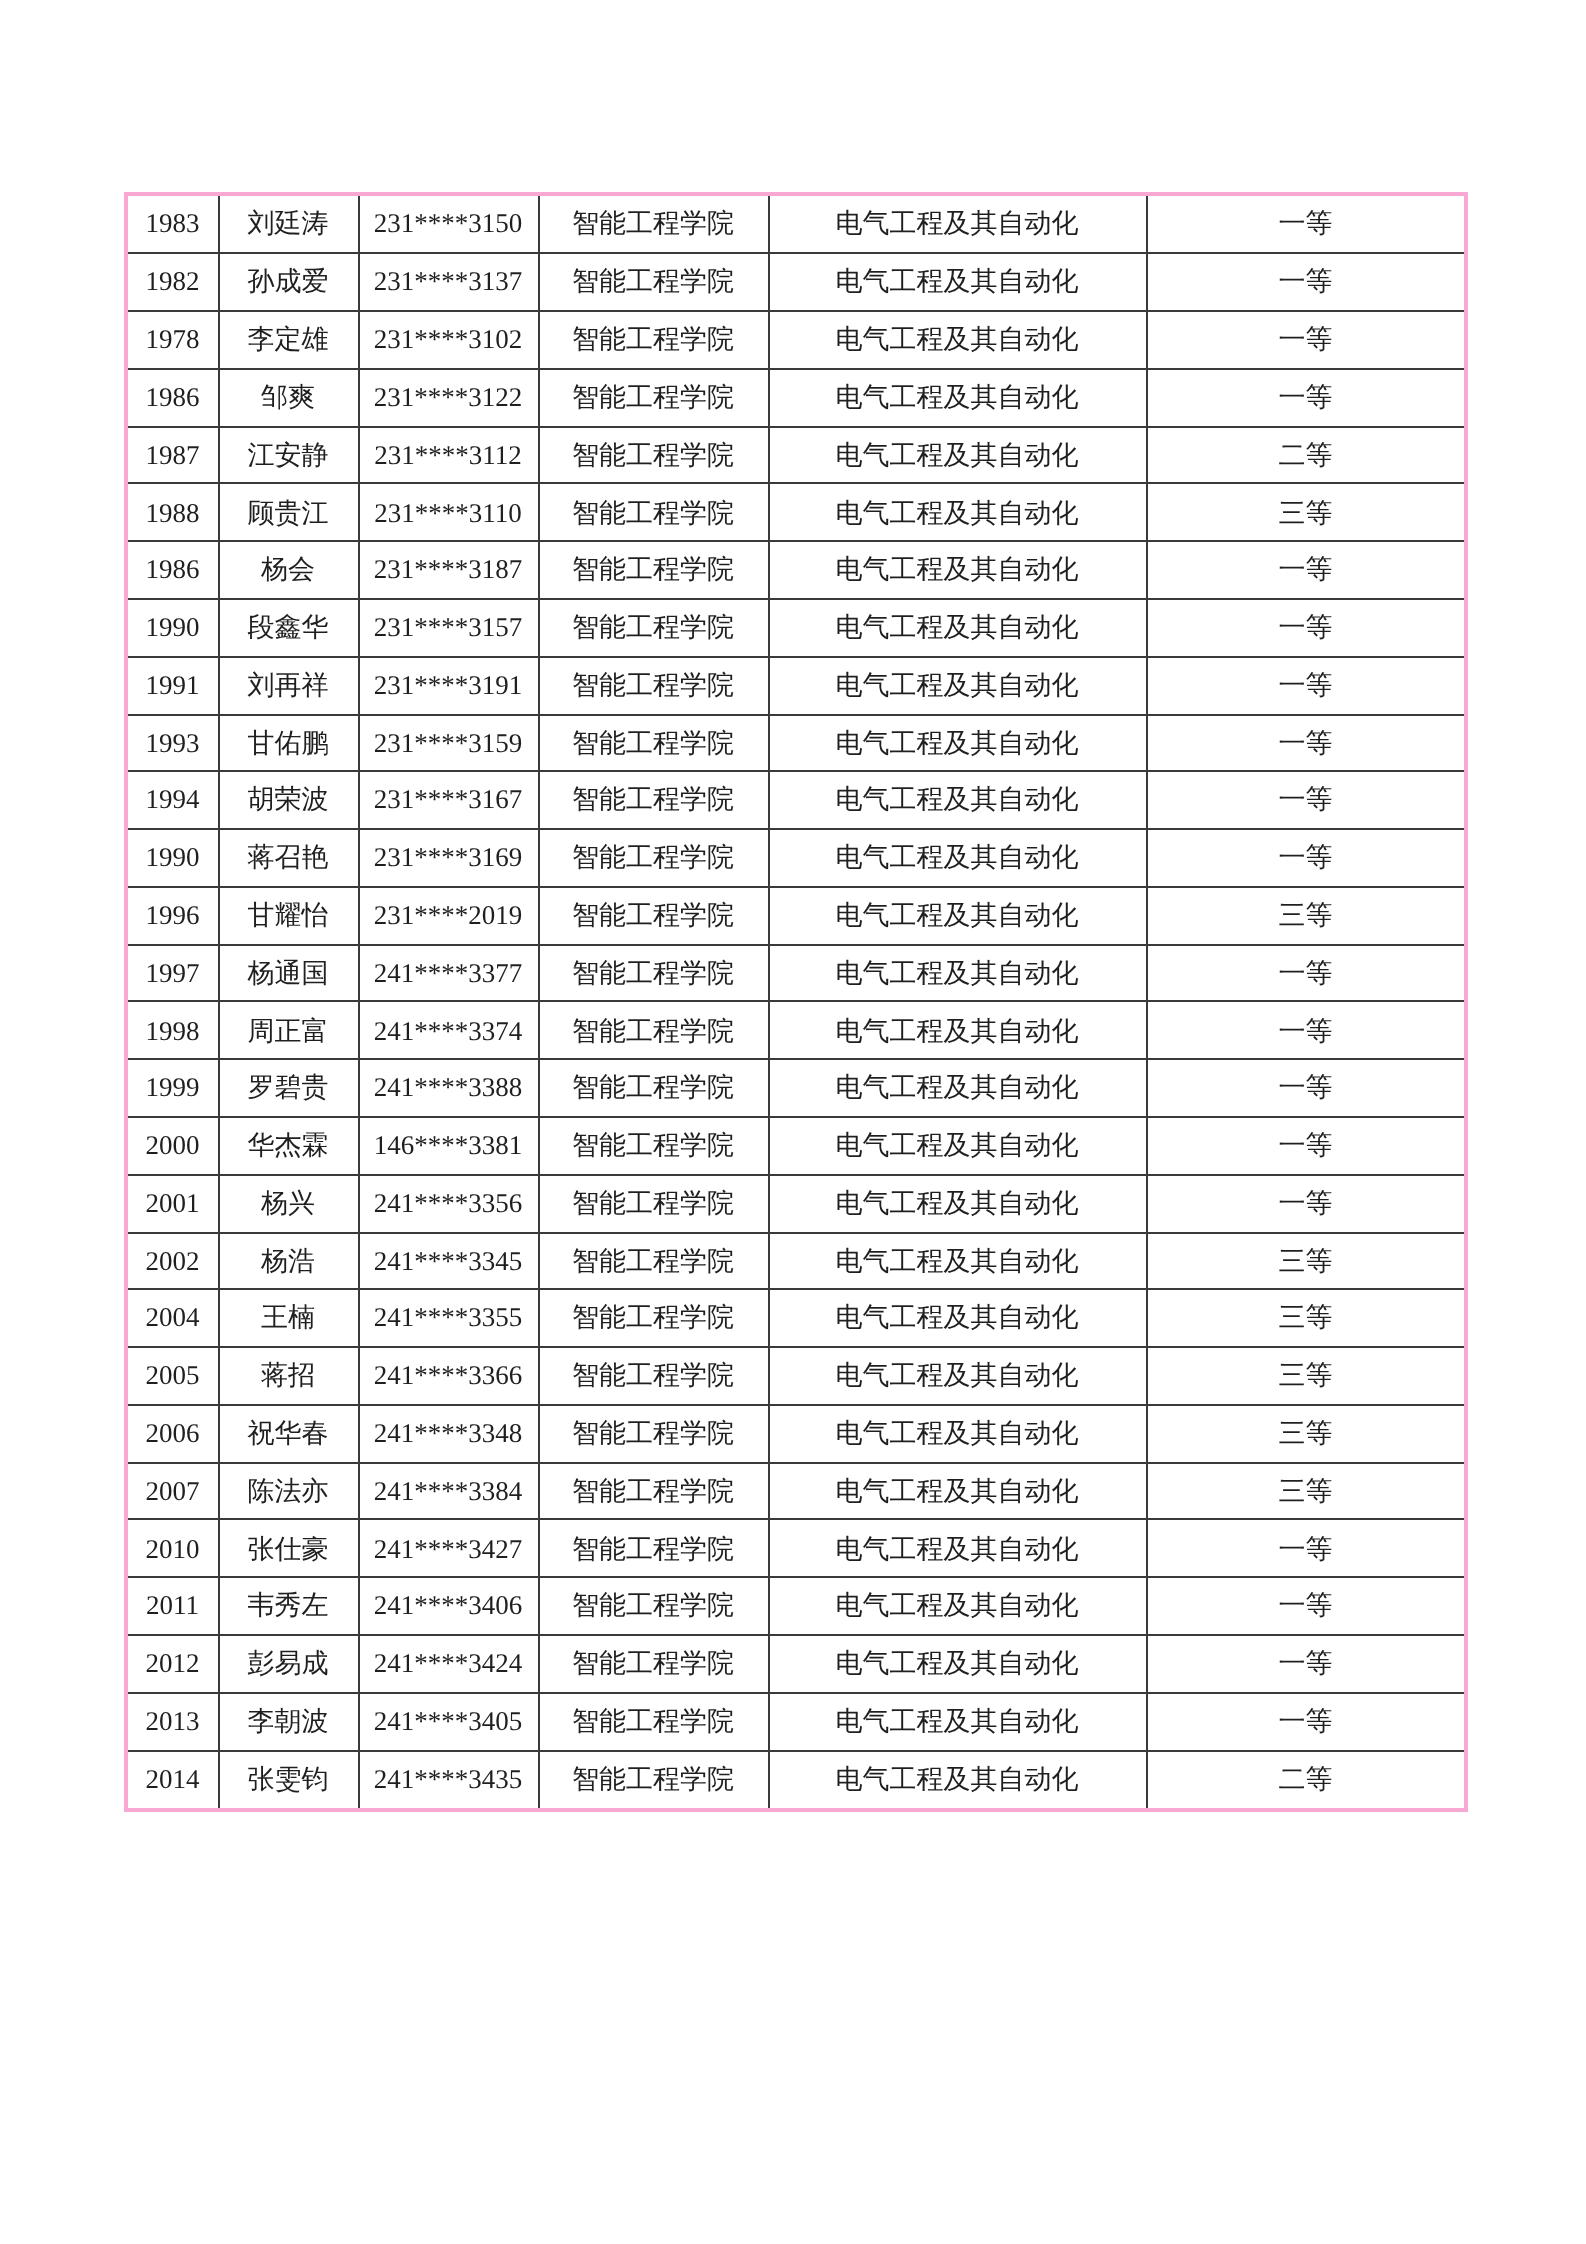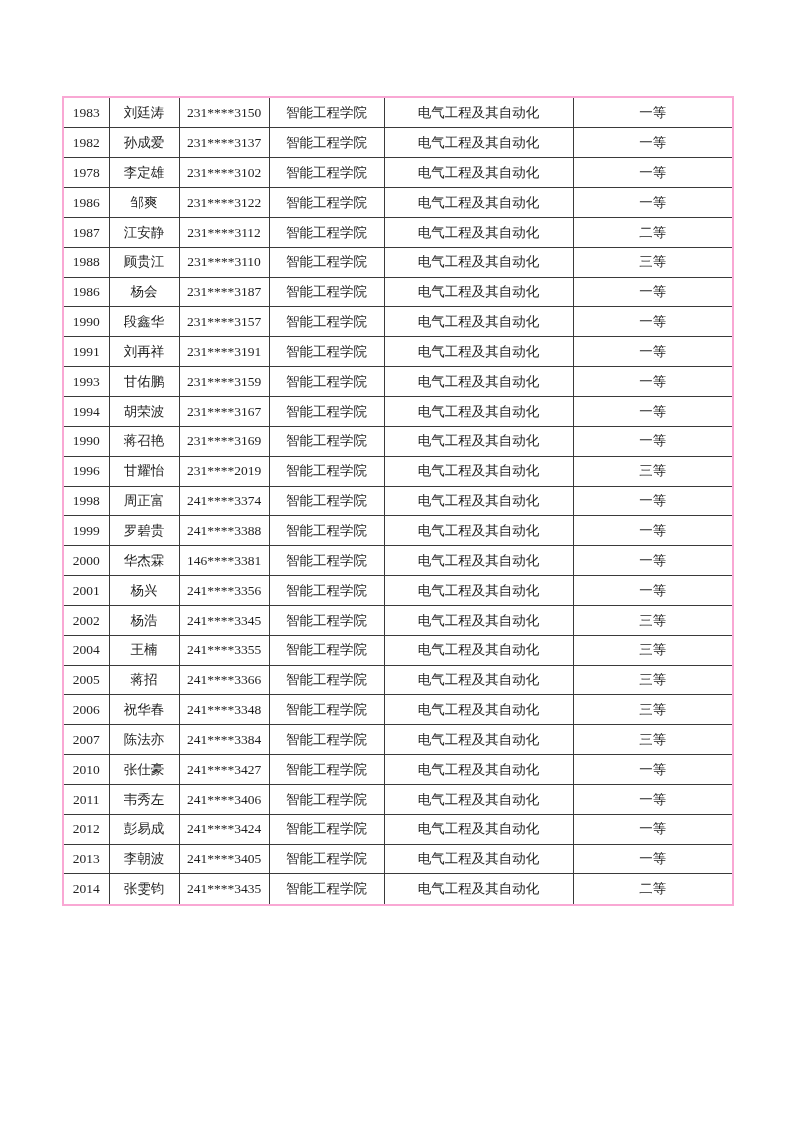--- a/index.html
+++ b/index.html
@@ -157,20 +157,28 @@
         </tr>
         <tr>
           <td>1996</td>
           <td>甘耀怡</td>
           <td>231****2019</td>
           <td>智能工程学院</td>
           <td>电气工程及其自动化</td>
           <td>三等</td>
         </tr>
         <tr>
+          <td>1997</td>
+          <td>杨通国</td>
+          <td>241****3377</td>
+          <td>智能工程学院</td>
+          <td>电气工程及其自动化</td>
+          <td>一等</td>
+        </tr>
+        <tr>
           <td>1998</td>
           <td>周正富</td>
           <td>241****3374</td>
           <td>智能工程学院</td>
           <td>电气工程及其自动化</td>
           <td>一等</td>
         </tr>
         <tr>
           <td>1999</td>
           <td>罗碧贵</td>

